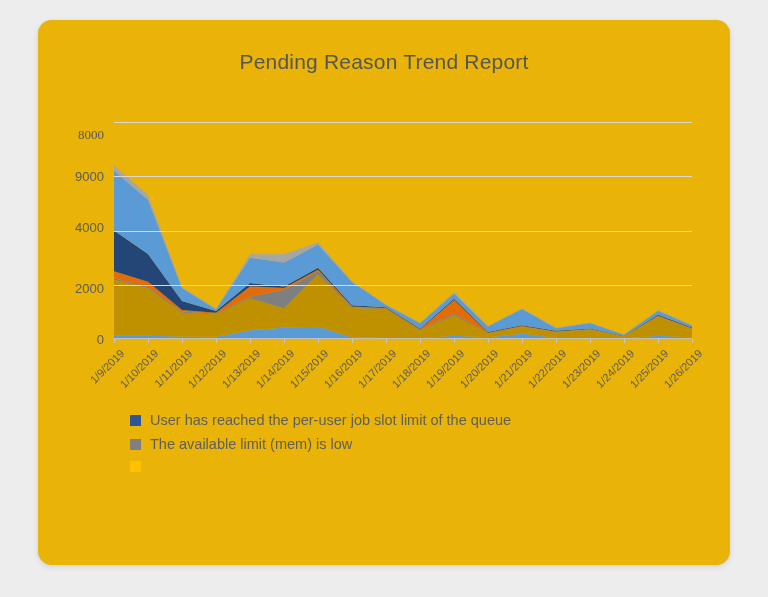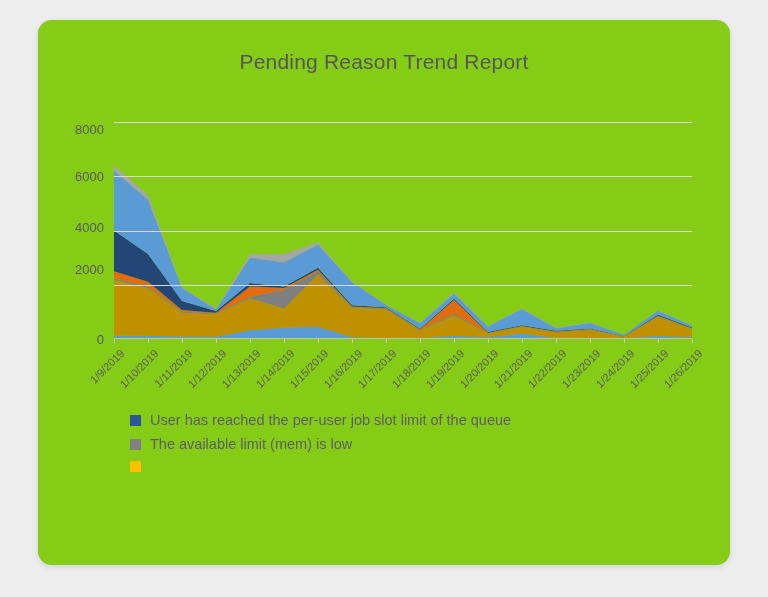--- a/index.html
+++ b/index.html
@@ -6,21 +6,21 @@
   body{
     width:768px;height:597px;
     background:#ededed;
     font-family:"Liberation Sans", sans-serif;
     overflow:hidden;
   }
   .page{position:relative;width:768px;height:597px;}
   .card{
     position:absolute;left:38px;top:20px;
     width:692px;height:545px;
-    background:#84cc16;
+    background:#eab308;
     border-radius:14px;
     box-shadow:0 2px 6px rgba(0,0,0,.10), 0 0 1px rgba(0,0,0,.12);
   }
   .chart-title{
     position:absolute;left:0;top:30px;width:692px;
     text-align:center;
     font-size:21px;color:#555555;
     letter-spacing:.2px;
     font-weight:400;
   }
@@ -94,24 +94,24 @@
         </svg>
       <div id="grid-layer">
           <div class="gridline" style="top: 162.75px;"></div>
           <div class="gridline" style="top: 108.5px;"></div>
           <div class="gridline" style="top: 54.25px;"></div>
           <div class="gridline" style="top: 0px;"></div>
         </div>
       <div class="axisline"></div>
       <div id="ytick-layer">
           <div class="ytick" style="top: 217px;">0</div>
-          <div class="ytick" style="top: 147px; margin-left: 20px;">2000</div>
+          <div class="ytick" style="top: 166px; margin-left: 20px;">2000</div>
           <div class="ytick" style="top: 105px;">4000</div>
-          <div class="ytick" style="top: 54.25px;">6000</div>
-          <div class="ytick" style="top: 7px;">8000</div>
+          <div class="ytick" style="top: 54.25px;">9000</div>
+          <div class="ytick" style="top: 13px; font-family: Liberation Serif, serif;">8000</div>
         </div>
       <div id="xtick-layer">
           <div class="xtickmark" style="left: 0px;"></div>
           <div class="xlabel" style="left: 4px;"><span>1/9/2019</span></div>
           <div class="xtickmark" style="left: 34px;"></div>
           <div class="xlabel" style="left: 38px;"><span>1/10/2019</span></div>
           <div class="xtickmark" style="left: 68px;"></div>
           <div class="xlabel" style="left: 72px;"><span>1/11/2019</span></div>
           <div class="xtickmark" style="left: 102px;"></div>
           <div class="xlabel" style="left: 106px;"><span>1/12/2019</span></div>

